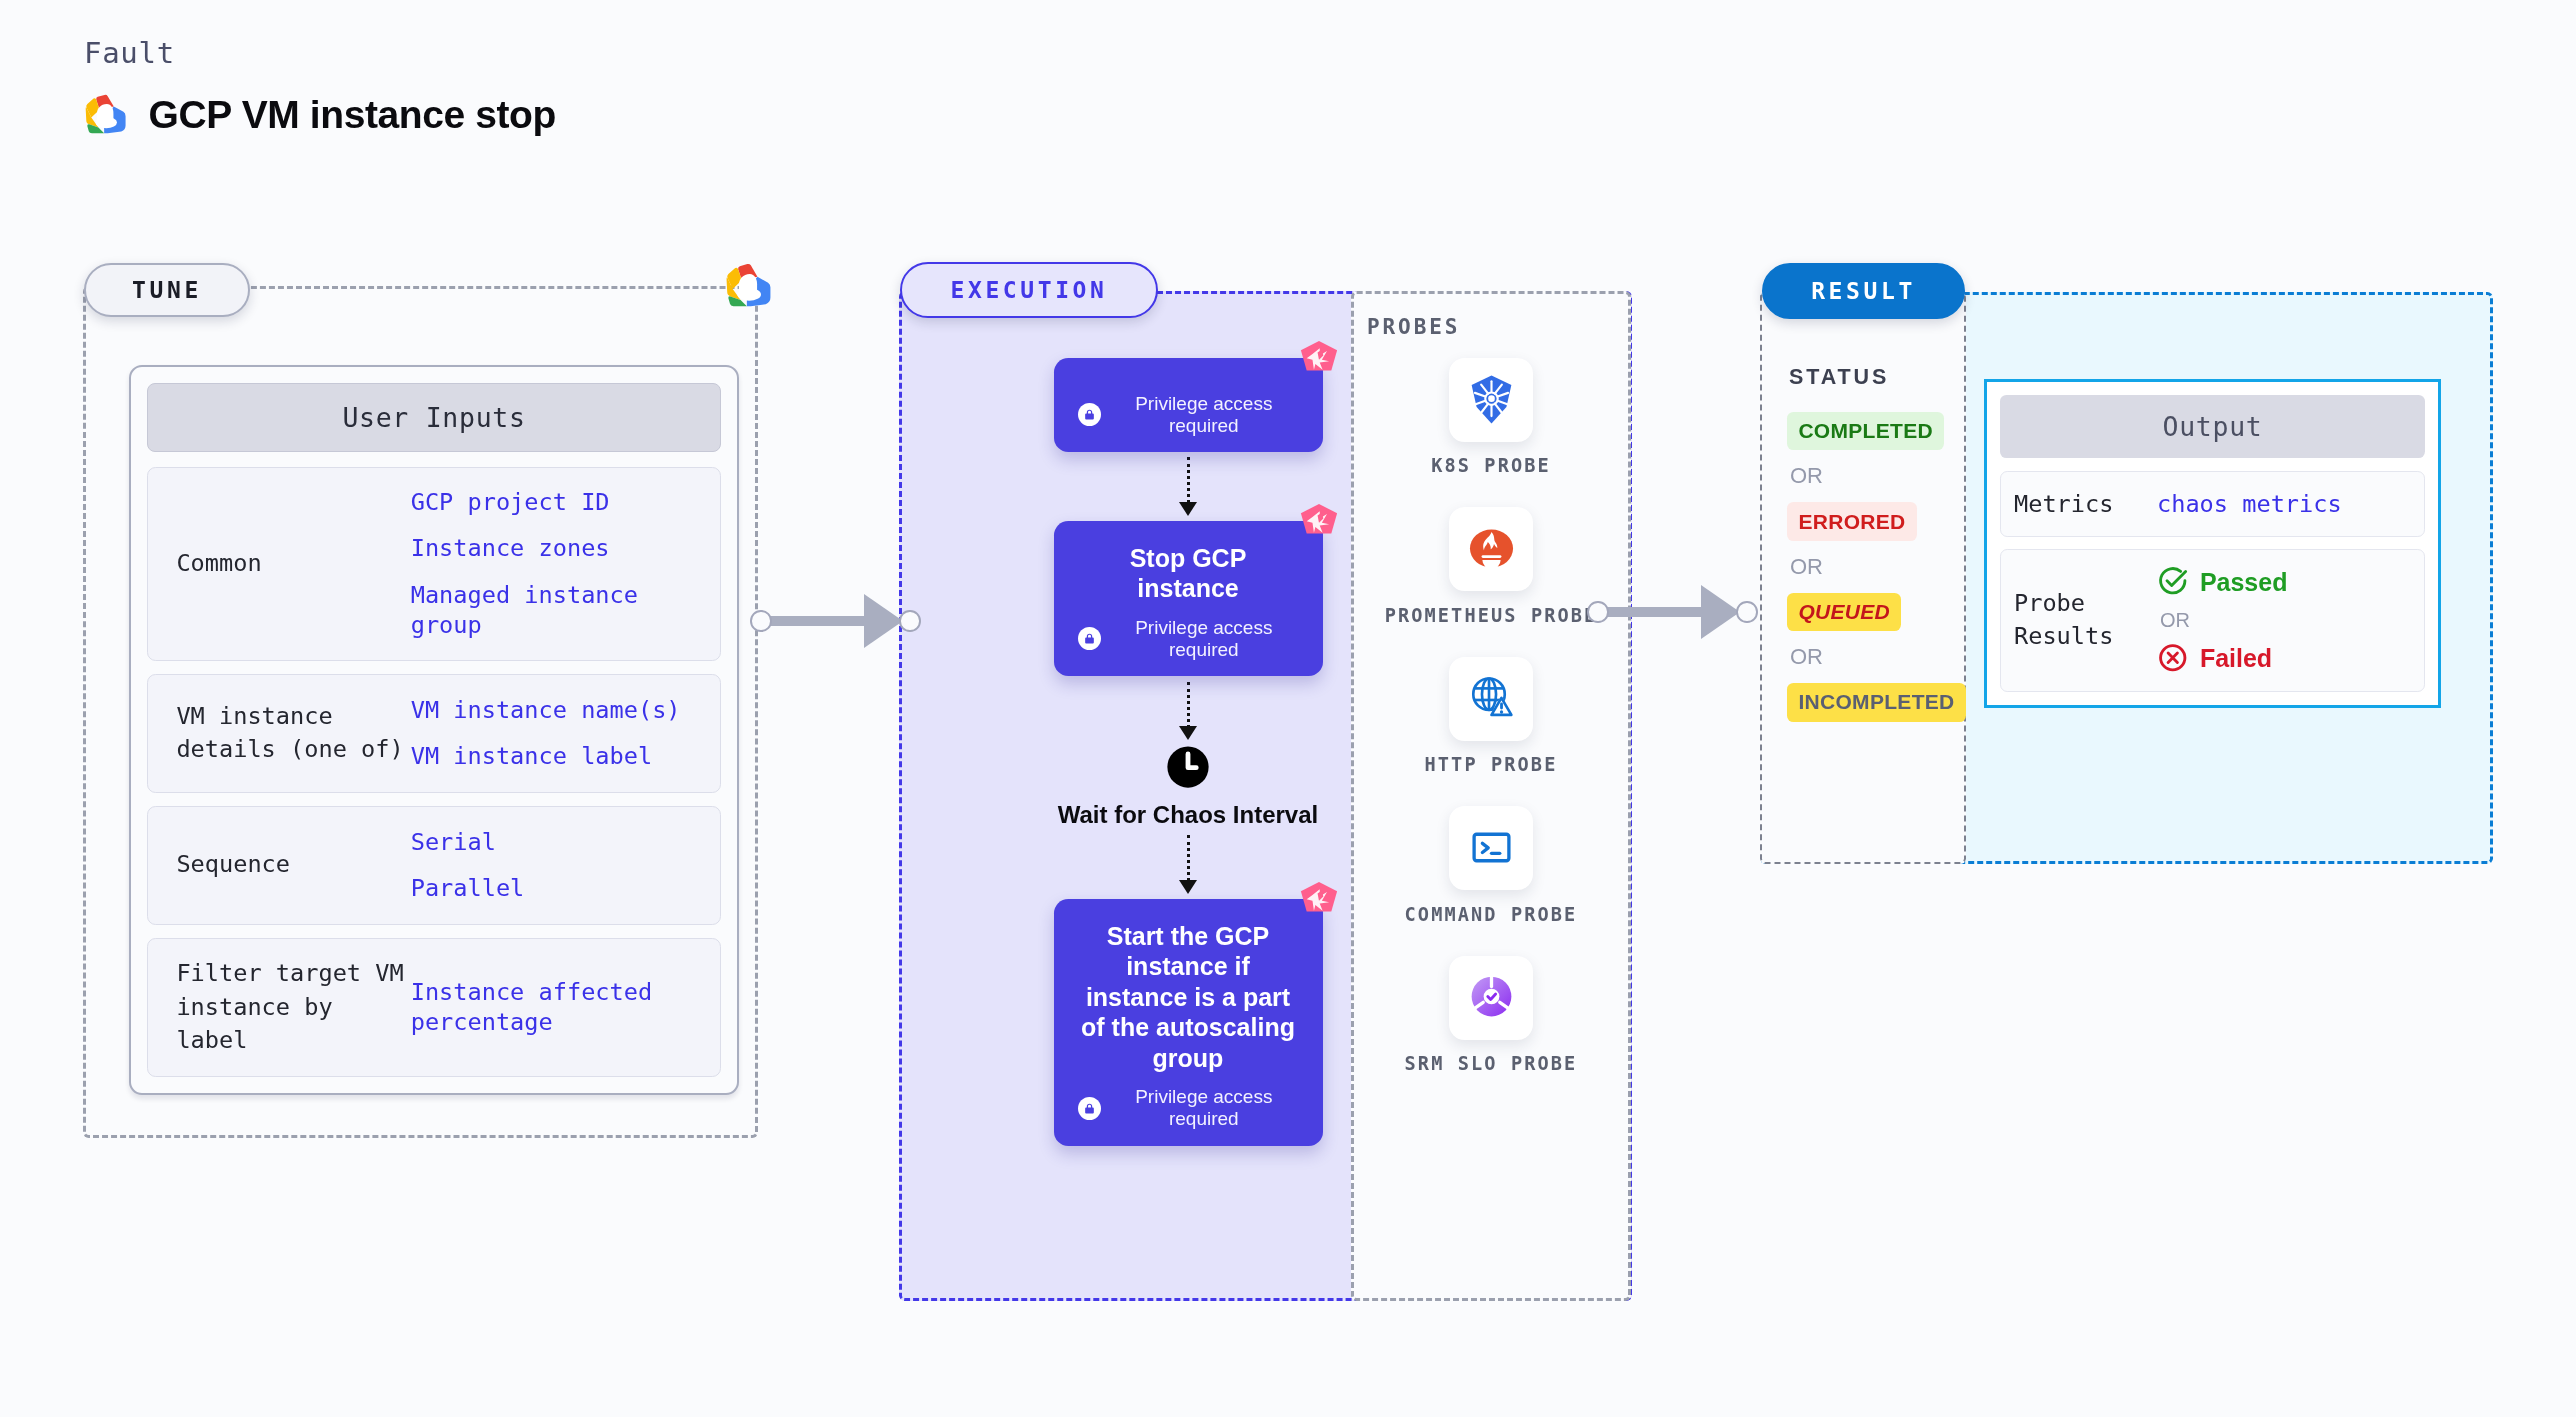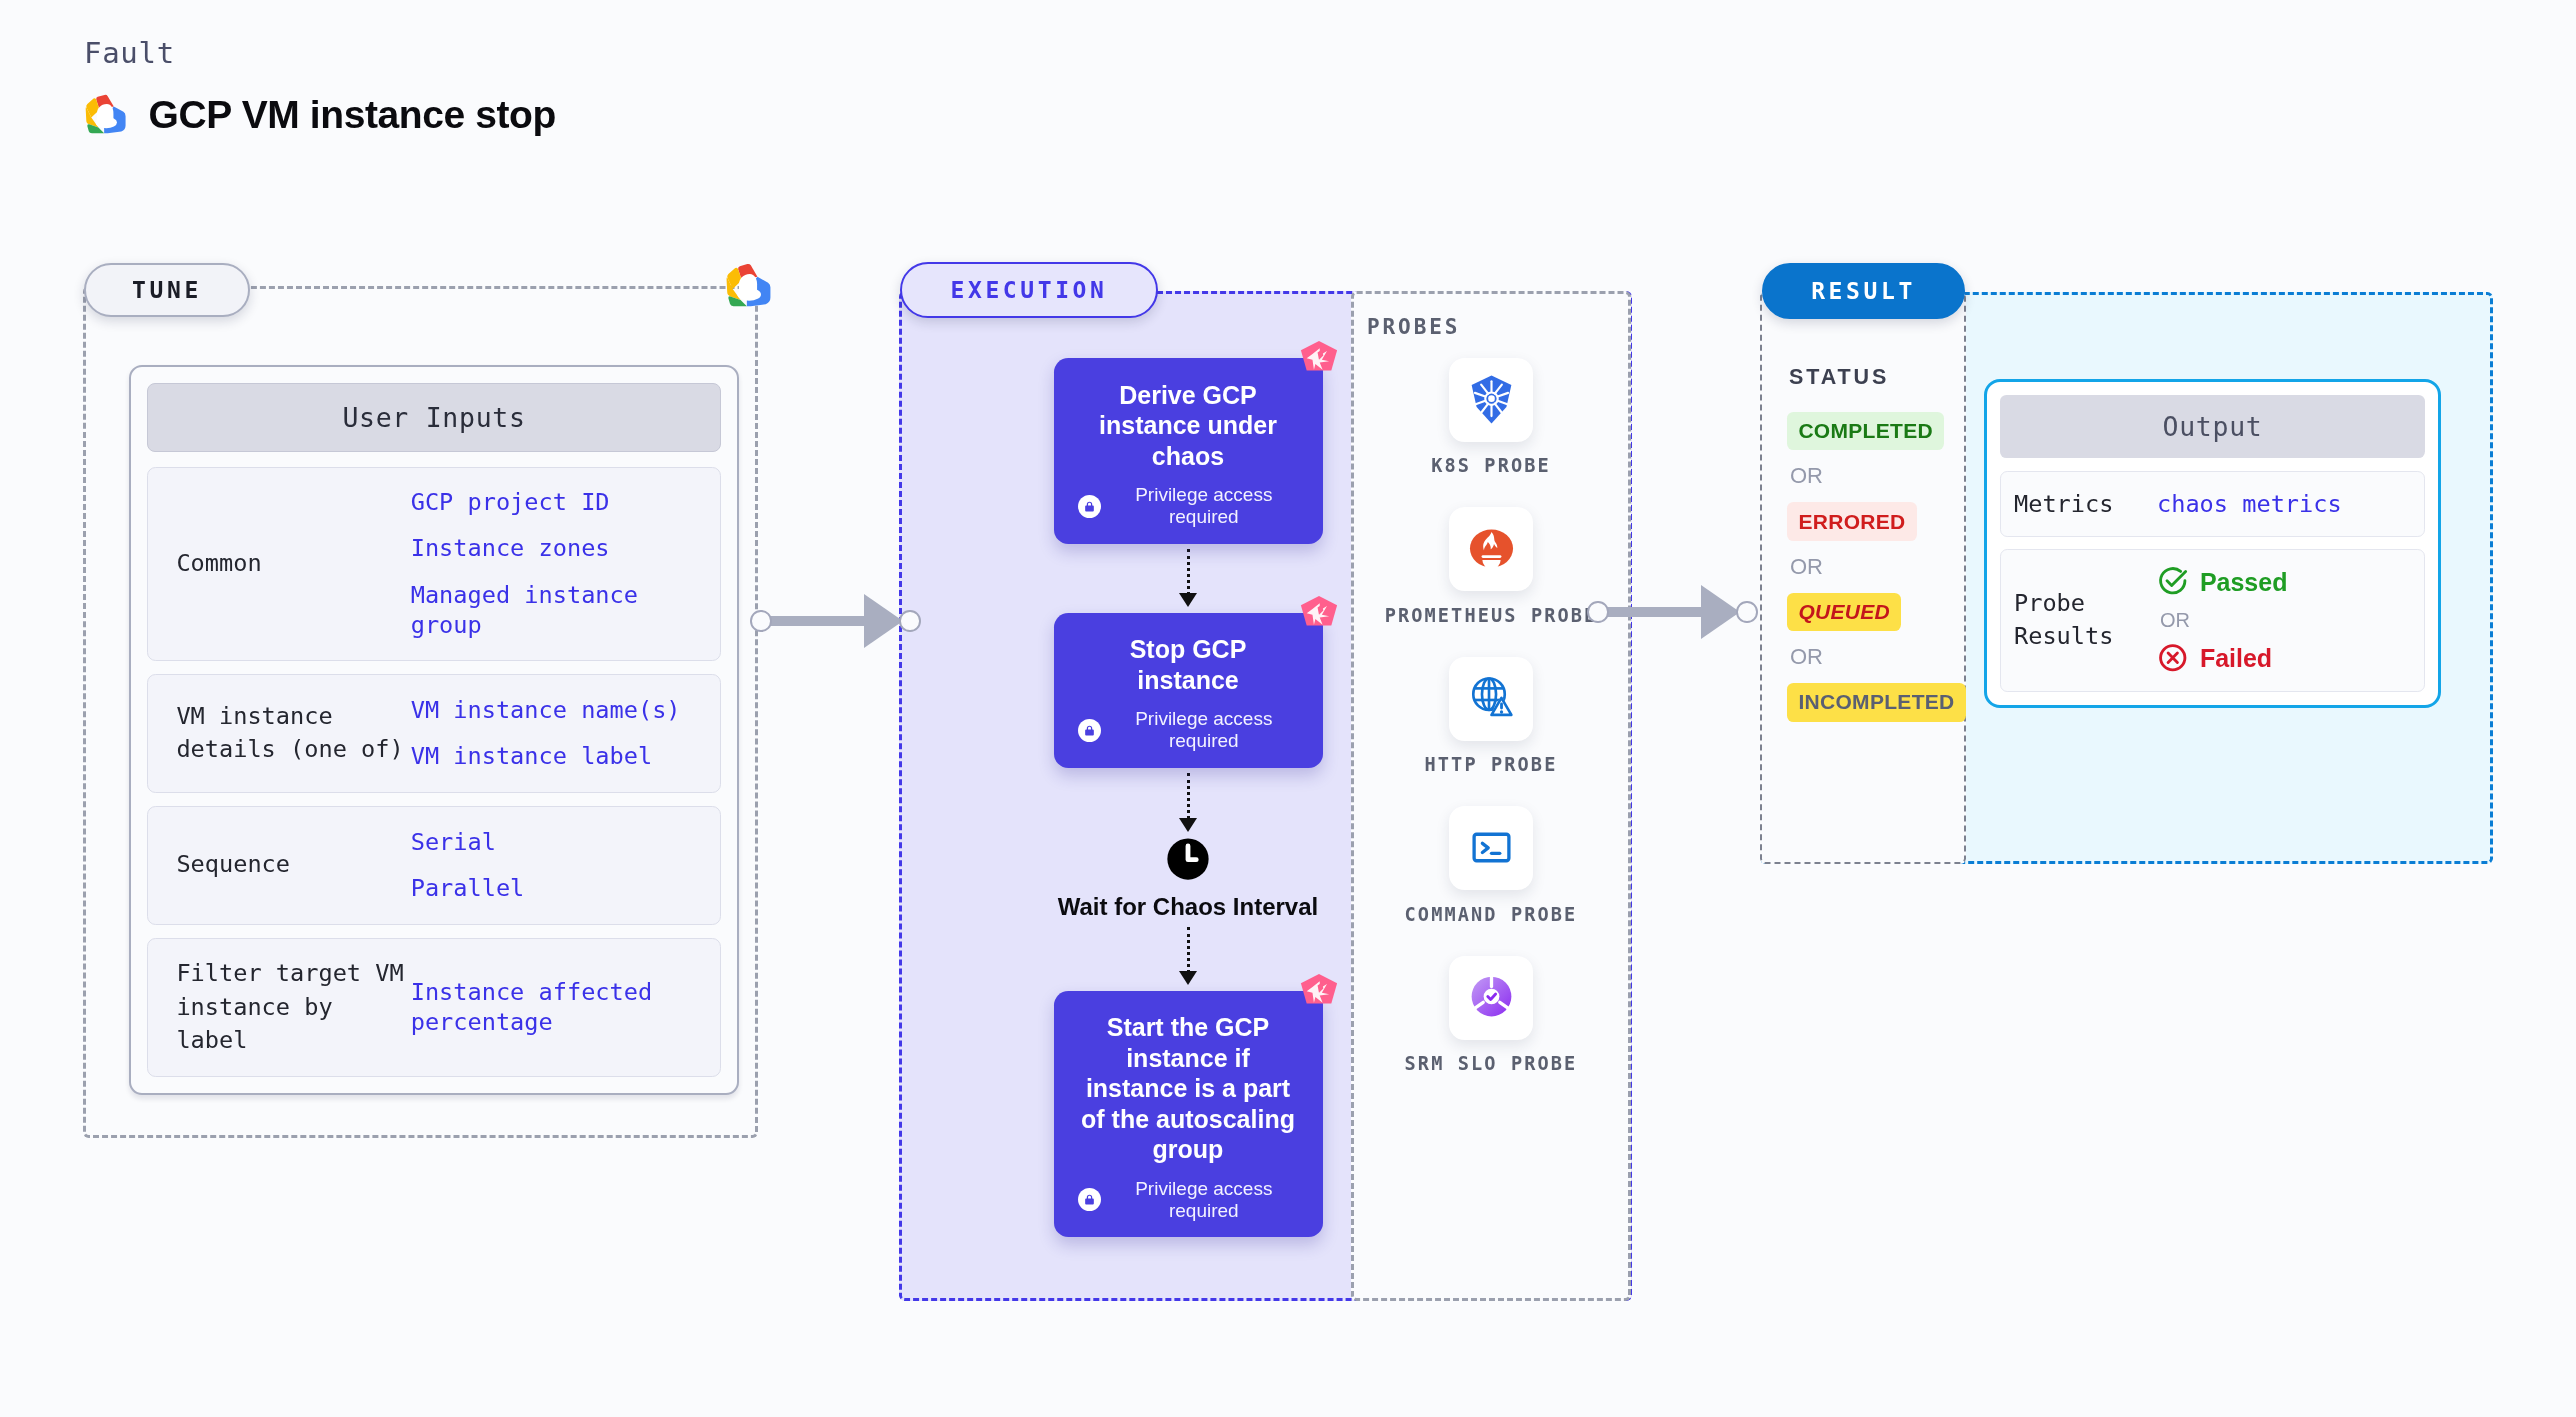--- a/index.html
+++ b/index.html
@@ -180,21 +180,21 @@
   .badge-queued      { background: #fde047; color: #c3161c; font-style: italic; }
   .badge-incompleted { background: #fde047; color: #5a5f72; }
   .or-text {
     font-size: 22px; color: #9499ab; margin: 13px 0 13px 2.9px;
     font-family: "Liberation Sans", sans-serif;
   }
 
   
   .out-card {
     position: absolute; left: 1984px; top: 379px; width: 457px;
-    background: #ffffff; border: 3.6px solid #13a5e8; border-radius: 16px;
+    background: #ffffff; border: 3.6px solid #13a5e8; border-radius: 0;
     padding: 13px;
   }
   .out-header {
     background: #d9dae4; border-radius: 6.4px; height: 63px;
     display: flex; align-items: center; justify-content: center;
     font-family: "DejaVu Sans Mono", monospace; font-size: 26.5px; color: #4b4f62;
     letter-spacing: 0.7px; margin-bottom: 13px;
   }
   .out-row {
     display: flex; align-items: center;
@@ -313,21 +313,20 @@
   <div class="exec-flow">
 
     <div class="node">
       <span class="harness-mark">
         <svg width="42" height="42" viewBox="0 0 58 58">
           <path d="M29 4 L54 17 L46 45 L12 45 L4 17 Z" fill="#ff5f8d"></path>
           <path d="M20 22 L30 14 L30 24 L40 18 L33 30 L43 32 L30 34 L34 44 L24 36 L22 44 L20 30 L12 28 Z" fill="#ffffff" opacity="0.92"></path>
           <path d="M27 20 L33 16 L35 24 L29 30 Z" fill="#ff5f8d"></path>
         </svg>
       </span>
-      <div class="node-text">Derive GCP instance under chaos</div>
       <div class="node-priv">
         <span class="lock-badge">
           <svg width="13" height="13" viewBox="0 0 24 24">
             <path d="M7 10V8a5 5 0 0 1 10 0v2h1.2A1.8 1.8 0 0 1 20 11.8v7.4A1.8 1.8 0 0 1 18.2 21H5.8A1.8 1.8 0 0 1 4 19.2v-7.4A1.8 1.8 0 0 1 5.8 10H7Zm2.3 0h5.4V8a2.7 2.7 0 0 0-5.4 0v2Z" fill="#4a3fe0"></path>
           </svg>
         </span>
         <span>Privilege access required</span>
       </div>
     </div>
 

